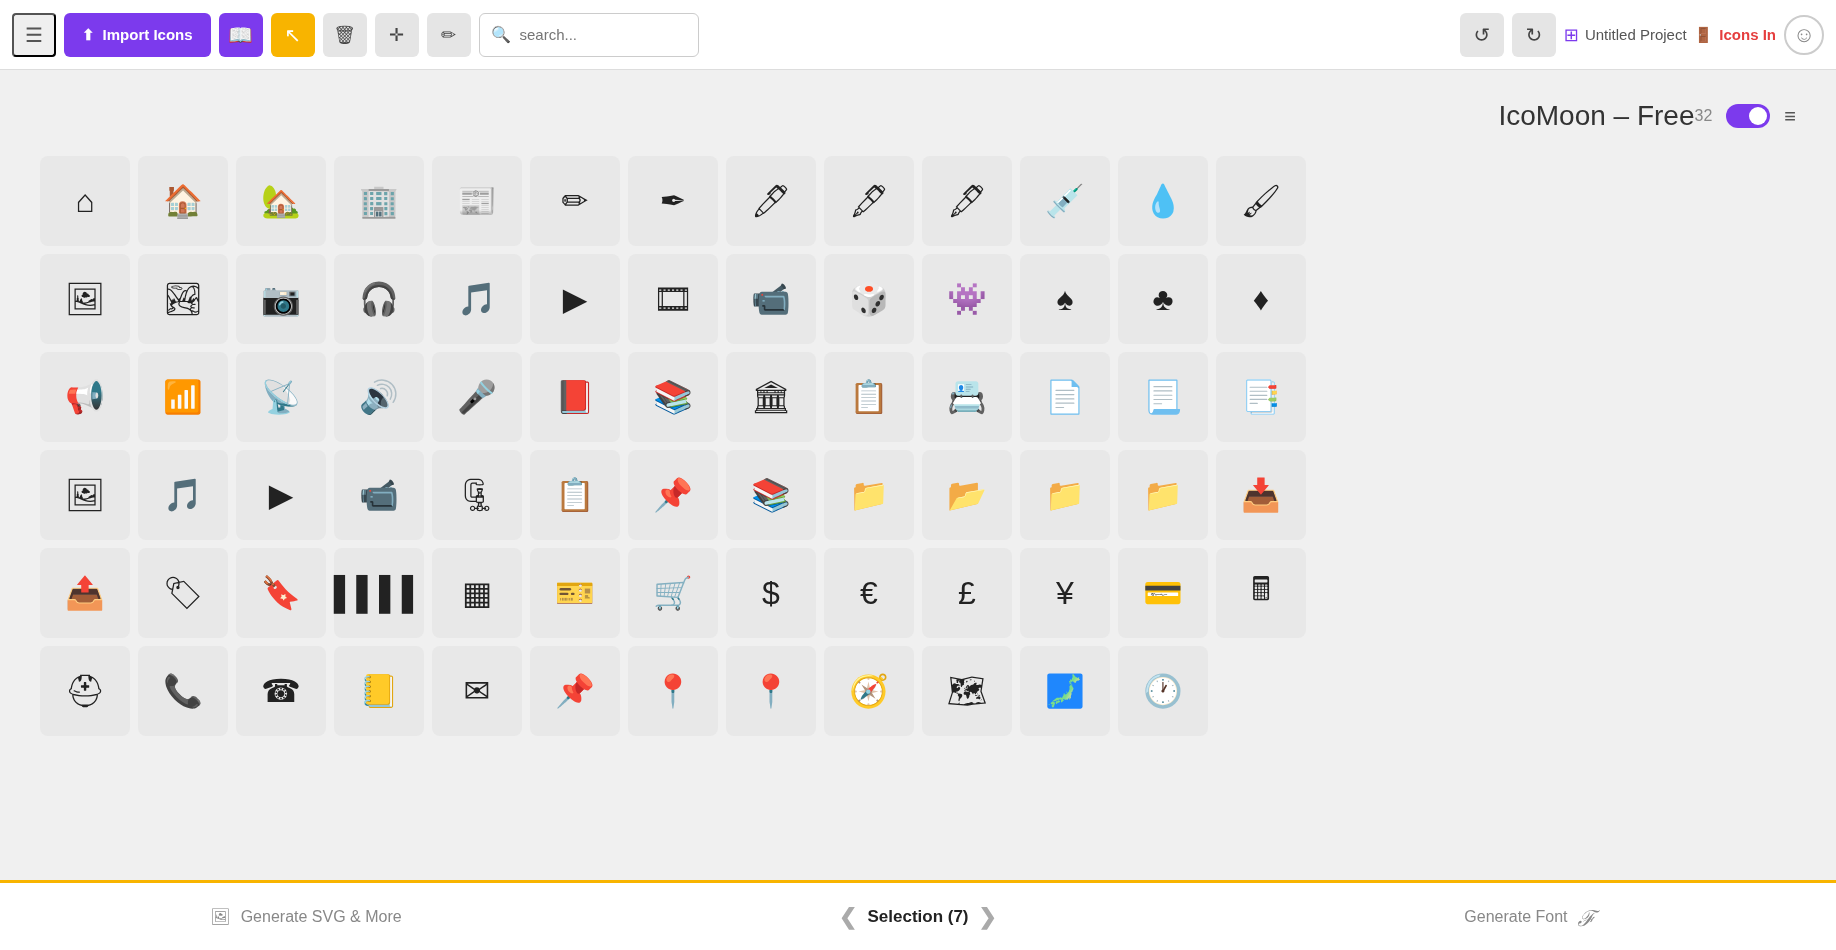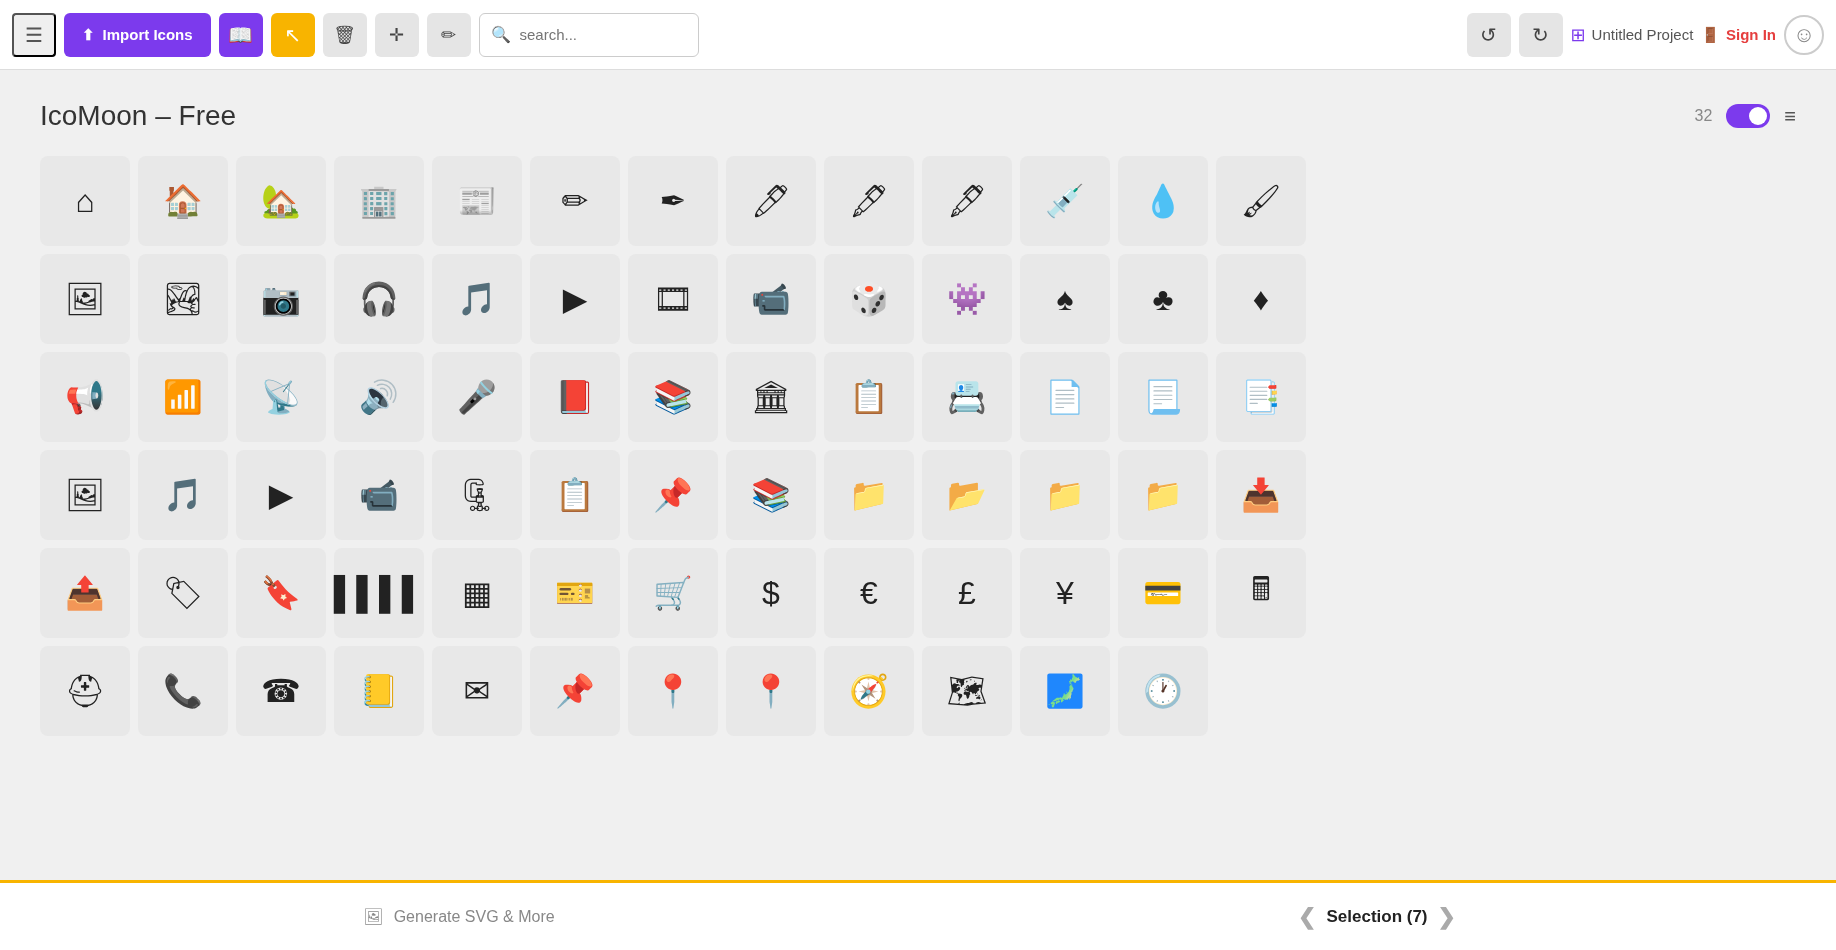--- a/index.html
+++ b/index.html
@@ -91,21 +91,21 @@
       overflow: hidden;
       display: flex;
       flex-direction: column;
     }
     .icon-library-section {
       flex: 1;
       overflow-y: auto;
       padding: 30px 40px 20px 40px;
     }
     .section-header {
-      display: flex; align-items: center; justify-content: space-between;
+      display: flex; align-items: center; justify-content: flex-end;
       margin-bottom: 24px;
     }
     .section-title {
       font-size: 28px; color: #333; font-weight: 400;
     }
     .section-controls {
       display: flex; align-items: center; gap: 14px;
     }
     .section-count { font-size: 16px; color: #888; }
     .toggle-switch {
@@ -191,21 +191,21 @@
   </button>
   <button class="redo-btn">
     <span>↻</span>
   </button>
   <div class="project-name">
     <span style="font-size:18px;color:#7c3aed;">⊞</span>
     <span>Untitled Project</span>
   </div>
   <button class="sign-in-btn">
     <span>🚪</span>
-    <span>Sign In</span>
+    <span>Icons In</span>
   </button>
   <div class="avatar">
     <span>☺</span>
   </div>
 </div>
 
 <div class="main-content">
   <div class="icon-library-section">
 
     <div class="section-header">
@@ -303,14 +303,18 @@
   <div class="bottom-bar">
     <div class="bottom-section">
       <span>🖼</span>
       <span>Generate SVG &amp; More</span>
     </div>
     <div class="bottom-section center">
       <span class="arrow">❮</span>
       <span>Selection (7)</span>
       <span class="arrow">❯</span>
     </div>
+    <div class="bottom-section">
+      <span>Generate Font</span>
+      <span style="font-style:italic; font-family:serif; font-size:22px;">ℱ</span>
+    </div>
   </div>
 </div>
 
 </body></html>

